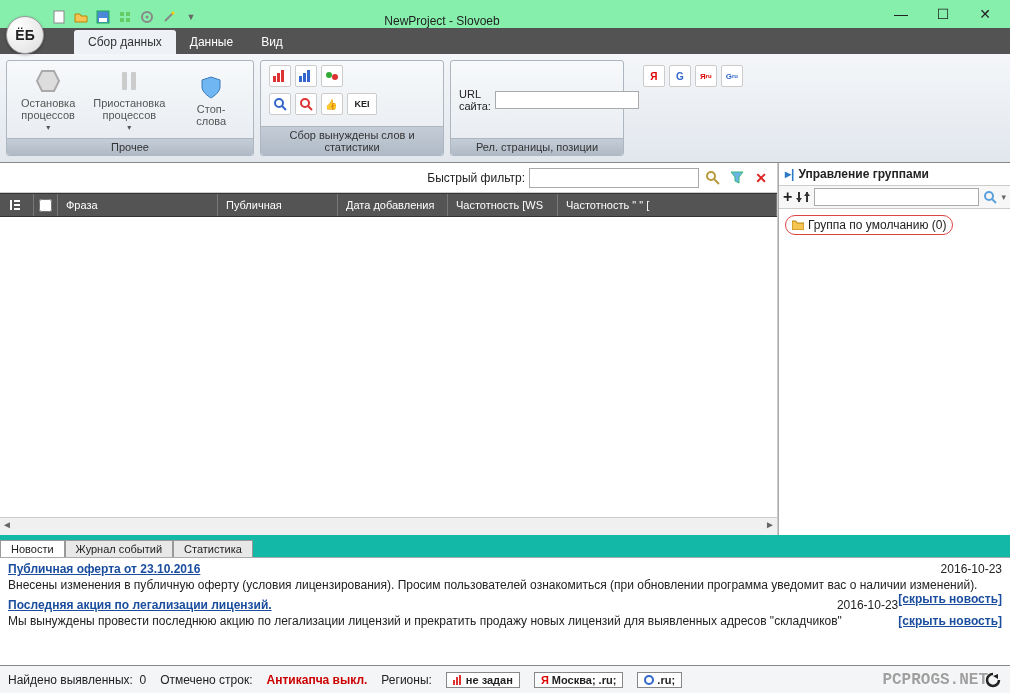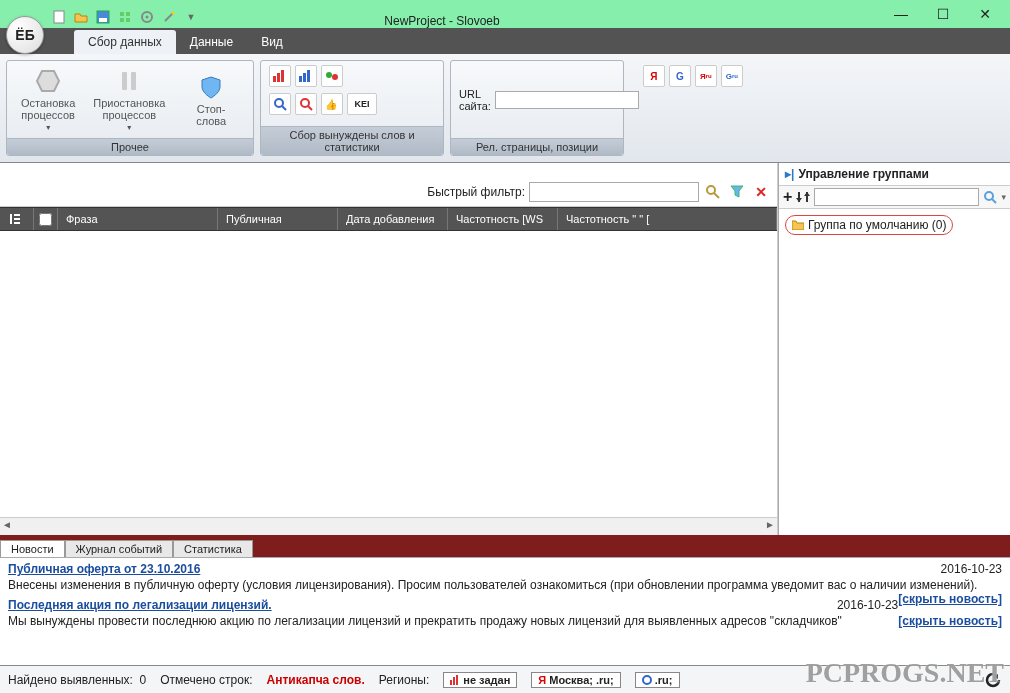--- a/index.html
+++ b/index.html
@@ -16,49 +16,49 @@
 .tab { padding: 5px 14px; font-size: 12px; color: #fff; border-radius: 3px 3px 0 0; cursor: pointer; }
 .tab.active { background: #EEF1F5; color: #333; }
 .ribbon { background: linear-gradient(to bottom, #F4F6F9, #E2E7ED); border-bottom: 1px solid #888; padding: 6px; display: flex; gap: 6px; }
 .ribgroup { border: 1px solid #AEB6C0; border-radius: 3px; display: flex; flex-direction: column; background: linear-gradient(to bottom, #F7F9FB, #E6EAEF); }
 .ribgroup-inner { display: flex; padding: 4px 8px; flex: 1; align-items: center; gap: 6px; }
 .ribgroup-caption { background: linear-gradient(to bottom, #C4CDD7, #B0BAC6); text-align: center; font-size: 11px; padding: 2px 0; border-top: 1px solid #AEB6C0; border-radius: 0 0 3px 3px; color: #333; }
 .ribbtn { display: flex; flex-direction: column; align-items: center; justify-content: flex-start; gap: 2px; padding: 2px 6px; font-size: 11px; color: #555; cursor: pointer; text-align: center; }
 .ribbtn .ico { width: 28px; height: 28px; display: flex; align-items: center; justify-content: center; }
 .smallbtn { width: 22px; height: 22px; border: 1px solid #ccc; background: #fff; border-radius: 2px; display: flex; align-items: center; justify-content: center; font-size: 10px; cursor: pointer; }
 .sm-row { display: flex; gap: 4px; margin-bottom: 4px; }
-.filterrow { height: 30px; display: flex; align-items: center; justify-content: flex-end; padding: 0 6px; gap: 4px; border-bottom: 1px solid #ccc; margin-top: 14px; }
+.filterrow { height: 30px; display: flex; align-items: center; justify-content: flex-end; padding: 0 6px; gap: 4px; border-bottom: 1px solid #ccc; }
 .filterrow input { width: 170px; height: 20px; border: 1px solid #aaa; padding: 0 4px; font-size: 12px; }
 .action-icon { width: 20px; height: 20px; display: flex; align-items: center; justify-content: center; cursor: pointer; font-size: 14px; }
 .maingrid { flex: 1; display: flex; min-height: 0; }
 .gridcol { display: flex; flex-direction: column; border-right: 1px solid #ccc; }
 .gridhead { background: #545454; height: 24px; display: flex; border-top: 1px solid #333; border-bottom: 1px solid #333; }
 .gh-cell { color: #fff; font-size: 11px; padding: 0 8px; display: flex; align-items: center; border-right: 1px solid #777; overflow: hidden; white-space: nowrap; }
 .gridbody { flex: 1; background: #fff; }
 .hscroll { height: 18px; background: #f0f0f0; border-top: 1px solid #ccc; position: relative; }
 .hscroll::before { content: "◄"; position: absolute; left: 2px; top: 1px; font-size: 10px; color: #666; }
 .hscroll::after { content: "►"; position: absolute; right: 2px; top: 1px; font-size: 10px; color: #666; }
 .rightpanel { width: 232px; display: flex; flex-direction: column; border-left: 1px solid #aaa; }
 .rp-title { padding: 4px 6px; font-size: 12px; font-weight: bold; display: flex; align-items: center; gap: 4px; border-bottom: 1px solid #ccc; }
 .rp-toolbar { display: flex; align-items: center; padding: 2px 4px; gap: 4px; border-bottom: 1px solid #ccc; background: #f7f7f7; }
 .rp-toolbar input { flex: 1; height: 18px; border: 1px solid #aaa; font-size: 11px; padding: 0 3px; }
 .rp-body { flex: 1; padding: 6px; }
 .groupnode { border: 1px solid #d44; padding: 2px 6px; font-size: 12px; display: inline-flex; align-items: center; gap: 4px; border-radius: 10px; }
-.bottomtabs { height: 22px; display: flex; background: #7f1d1d; align-items: flex-end; }
+.bottomtabs { height: 22px; display: flex; background: #14b8a6; align-items: flex-end; }
 .btab { background: #E8E8E8; border: 1px solid #999; border-bottom: none; padding: 2px 10px; font-size: 11px; margin-right: 0; margin-top: 2px; cursor: pointer; }
 .btab.active { background: #fff; }
 .news { height: 108px; border-top: 1px solid #aaa; overflow: hidden; padding: 4px 8px; font-size: 12px; }
 .news-row { display: flex; justify-content: space-between; margin-bottom: 2px; }
 .news a { color: #1a4d9e; text-decoration: underline; font-weight: bold; font-size: 12px; }
 .news .body { font-size: 12px; margin-bottom: 6px; }
 .hidelink { font-size: 10px; color: #1a4d9e; text-decoration: underline; float: right; }
 .statusbar { height: 28px; border-top: 1px solid #888; display: flex; align-items: center; padding: 0 8px; gap: 14px; font-size: 12px; background: #F4F5F6; }
 .statusbar .red { color: #c00; font-weight: bold; }
 .region-box { border: 1px solid #888; padding: 1px 6px; display: flex; align-items: center; gap: 3px; font-size: 11px; background: #fff; }
-.watermark { position: absolute; right: 6px; bottom: 4px; font-size: 28px; font-weight: 800; color: rgba(120,120,120,.7); font-family: Liberation Serif, serif; pointer-events: none; text-shadow: 0 0 2px #fff; }
+.watermark { position: absolute; right: 22px; bottom: 4px; font-size: 16px; font-weight: 800; color: rgba(120,120,120,.7); font-family: Liberation Mono, monospace; pointer-events: none; text-shadow: 0 0 2px #fff; }
 svg { display: block; }
 </style>
 </head>
 <body>
 
 <div class="titlebar">
   <div class="title">NewProject - Slovoeb</div>
   <div class="winbtns">
     <div class="winbtn">—</div>
     <div class="winbtn">☐</div>
@@ -303,21 +303,21 @@
   <div class="news-row">
     <a href="#">Последняя акция по легализации лицензий.</a>
     <span>2016-10-23</span>
   </div>
   <div class="body"><span>Мы вынуждены провести последнюю акцию по легализации лицензий и прекратить продажу новых лицензий для выявленных адресов "складчиков"</span> <a href="#" class="hidelink">[скрыть новость]</a></div>
 </div>
 
 <div class="statusbar">
   <span><span>Найдено выявленных:</span>&nbsp;&nbsp;<span>0</span></span>
   <span>Отмечено строк:</span>
-  <span class="red">Антикапча слов.</span>
+  <span class="red">Антикапча выкл.</span>
   <span>Регионы:</span>
   <div class="region-box">
     <svg width="10" height="10">
         <rect x="0" y="5" width="2" height="5" fill="#d33"></rect>
         <rect x="3" y="2" width="2" height="8" fill="#d33"></rect>
         <rect x="6" y="0" width="2" height="10" fill="#d33"></rect>
       </svg>
     <b>не задан</b>
   </div>
   <div class="region-box">

